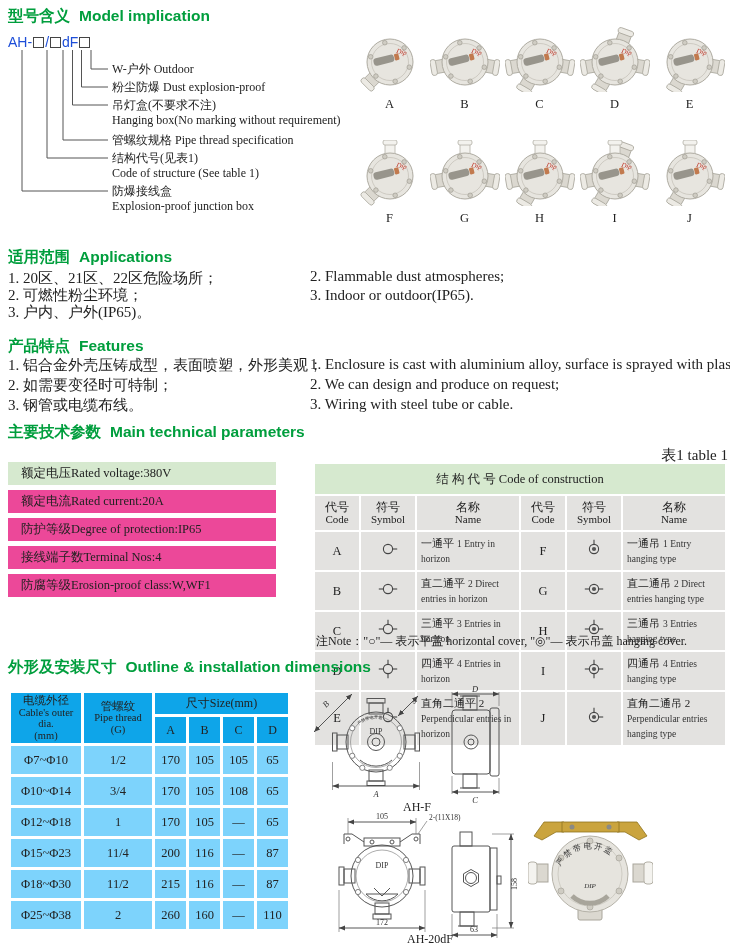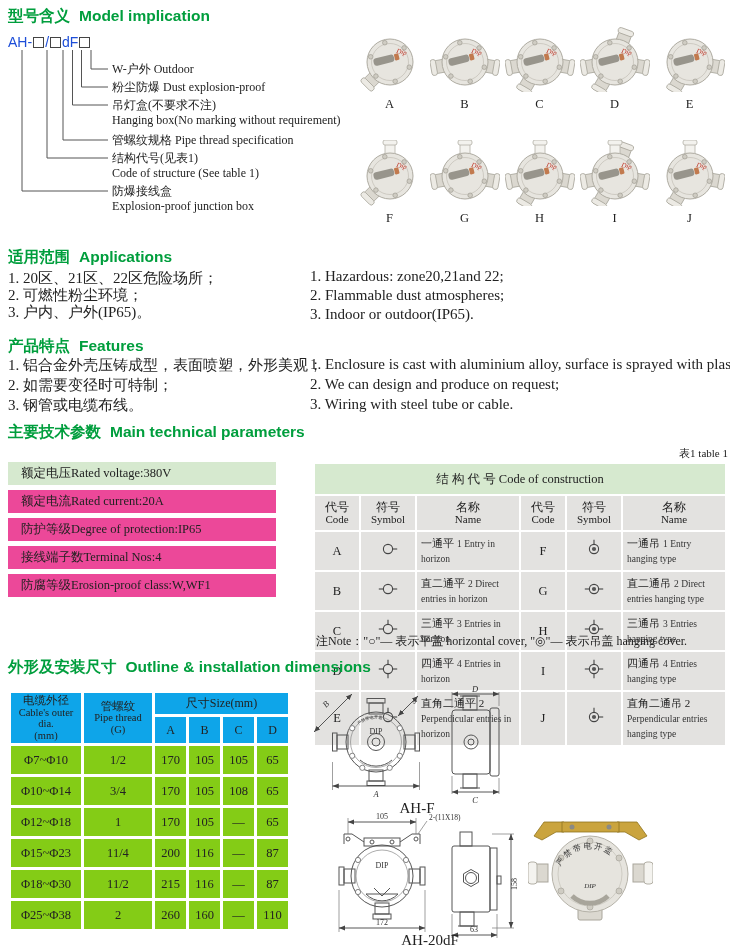--- a/index.html
+++ b/index.html
@@ -16,45 +16,45 @@
   .connectors{position:absolute;left:0;top:0;}
   .mlabel{position:absolute;left:104px;font-size:12px;line-height:15px;white-space:nowrap;color:#222;}
   
   .pgrid{position:absolute;left:352px;top:26px;width:378px;}
   .prow-imgs{display:flex;}
   .pcell{width:75px;text-align:center;}
   .plabel{font-size:12.5px;margin-top:1px;}
   
   .plist{position:absolute;font-size:15px;white-space:nowrap;}
   
-  .tableref{position:absolute;left:600px;top:446px;width:128px;text-align:right;font-size:11px;}
+  .tableref{position:absolute;left:600px;top:446px;width:128px;text-align:right;font-size:15px;}
   .params{position:absolute;left:8px;top:462px;width:268px;}
   .prow{height:23px;margin-bottom:5px;background:#ec4899;font-size:12.5px;line-height:23px;padding-left:13px;}
   .prow.first{background:#d6e9cf;}
   .ctable{position:absolute;left:313px;top:462px;width:414px;border-collapse:separate;
           border-spacing:2px;table-layout:fixed;font-size:12px;}
   .ctable td{background:#e3e2e0;text-align:center;vertical-align:middle;padding:4px;overflow:hidden;}
   .ctable td.hdr{background:#d6e9cf;height:22px;font-size:12.5px;}
   .ctable td.sub{height:26px;line-height:12px;font-size:12px;}
   .ctable td.sub .en{font-size:11px;}
   .ctable td.name{text-align:left;padding-left:4px;}
   .ctable .nz{font-size:11px;}
   .ctable .ne{font-size:9.5px;color:#333;}
   .ctable td.code{font-size:12.5px;}
   .ctable tr.r{height:19px;}
   .cnote{position:absolute;left:316px;top:633px;font-size:12px;white-space:nowrap;}
   
   .dtable{position:absolute;left:8px;top:690px;border-collapse:separate;border-spacing:3px;
           table-layout:fixed;font-size:12px;}
-  .dtable td{background:#84cc16;text-align:center;vertical-align:middle;padding:0;}
+  .dtable td{background:#7dd3fc;text-align:center;vertical-align:middle;padding:0;}
   .dtable td.hd{background:#0ea5e9;}
   .dtable .c1l{line-height:11.5px;font-size:11.5px;}
   .dtable .c1l .en{font-size:10.5px;}
   .dtable tr.dr td{height:28px;font-size:12.5px;}
-  .caption{position:absolute;font-size:15px;text-align:center;}
+  .caption{position:absolute;font-size:12px;text-align:center;}
   .drw{position:absolute;}
   .drw text{font-family:"Liberation Serif",serif;fill:#333;}
 </style>
 </head>
 <body>
 
 <div class="page">
 
   <div class="h2" style="top:6px">
     <span class="zh">型号含义</span><span class="en">Model implication</span>
@@ -370,21 +370,20 @@
 
   <div class="h2" style="top:247px">
     <span class="zh">适用范围</span><span class="en">Applications</span>
   </div>
   <div class="plist" id="app-zh" style="left:8px;top:270px;line-height:17px">
       <div>1. 20区、21区、22区危险场所；</div>
       <div>2. 可燃性粉尘环境；</div>
       <div>3. 户内、户外(IP65)。</div>
     </div>
   <div class="plist" id="app-en" style="left:310px;top:267px;line-height:19px">
-      <div>1. Hazardous: zone20,21and 22;</div>
       <div>2. Flammable dust atmospheres;</div>
       <div>3. Indoor or outdoor(IP65).</div>
     </div>
 
   <div class="h2" style="top:336px">
     <span class="zh">产品特点</span><span class="en">Features</span>
   </div>
   <div class="plist" id="feat-zh" style="left:8px;top:355px;line-height:20px">
       <div>1. 铝合金外壳压铸成型，表面喷塑，外形美观；</div>
       <div>2. 如需要变径时可特制；</div>

